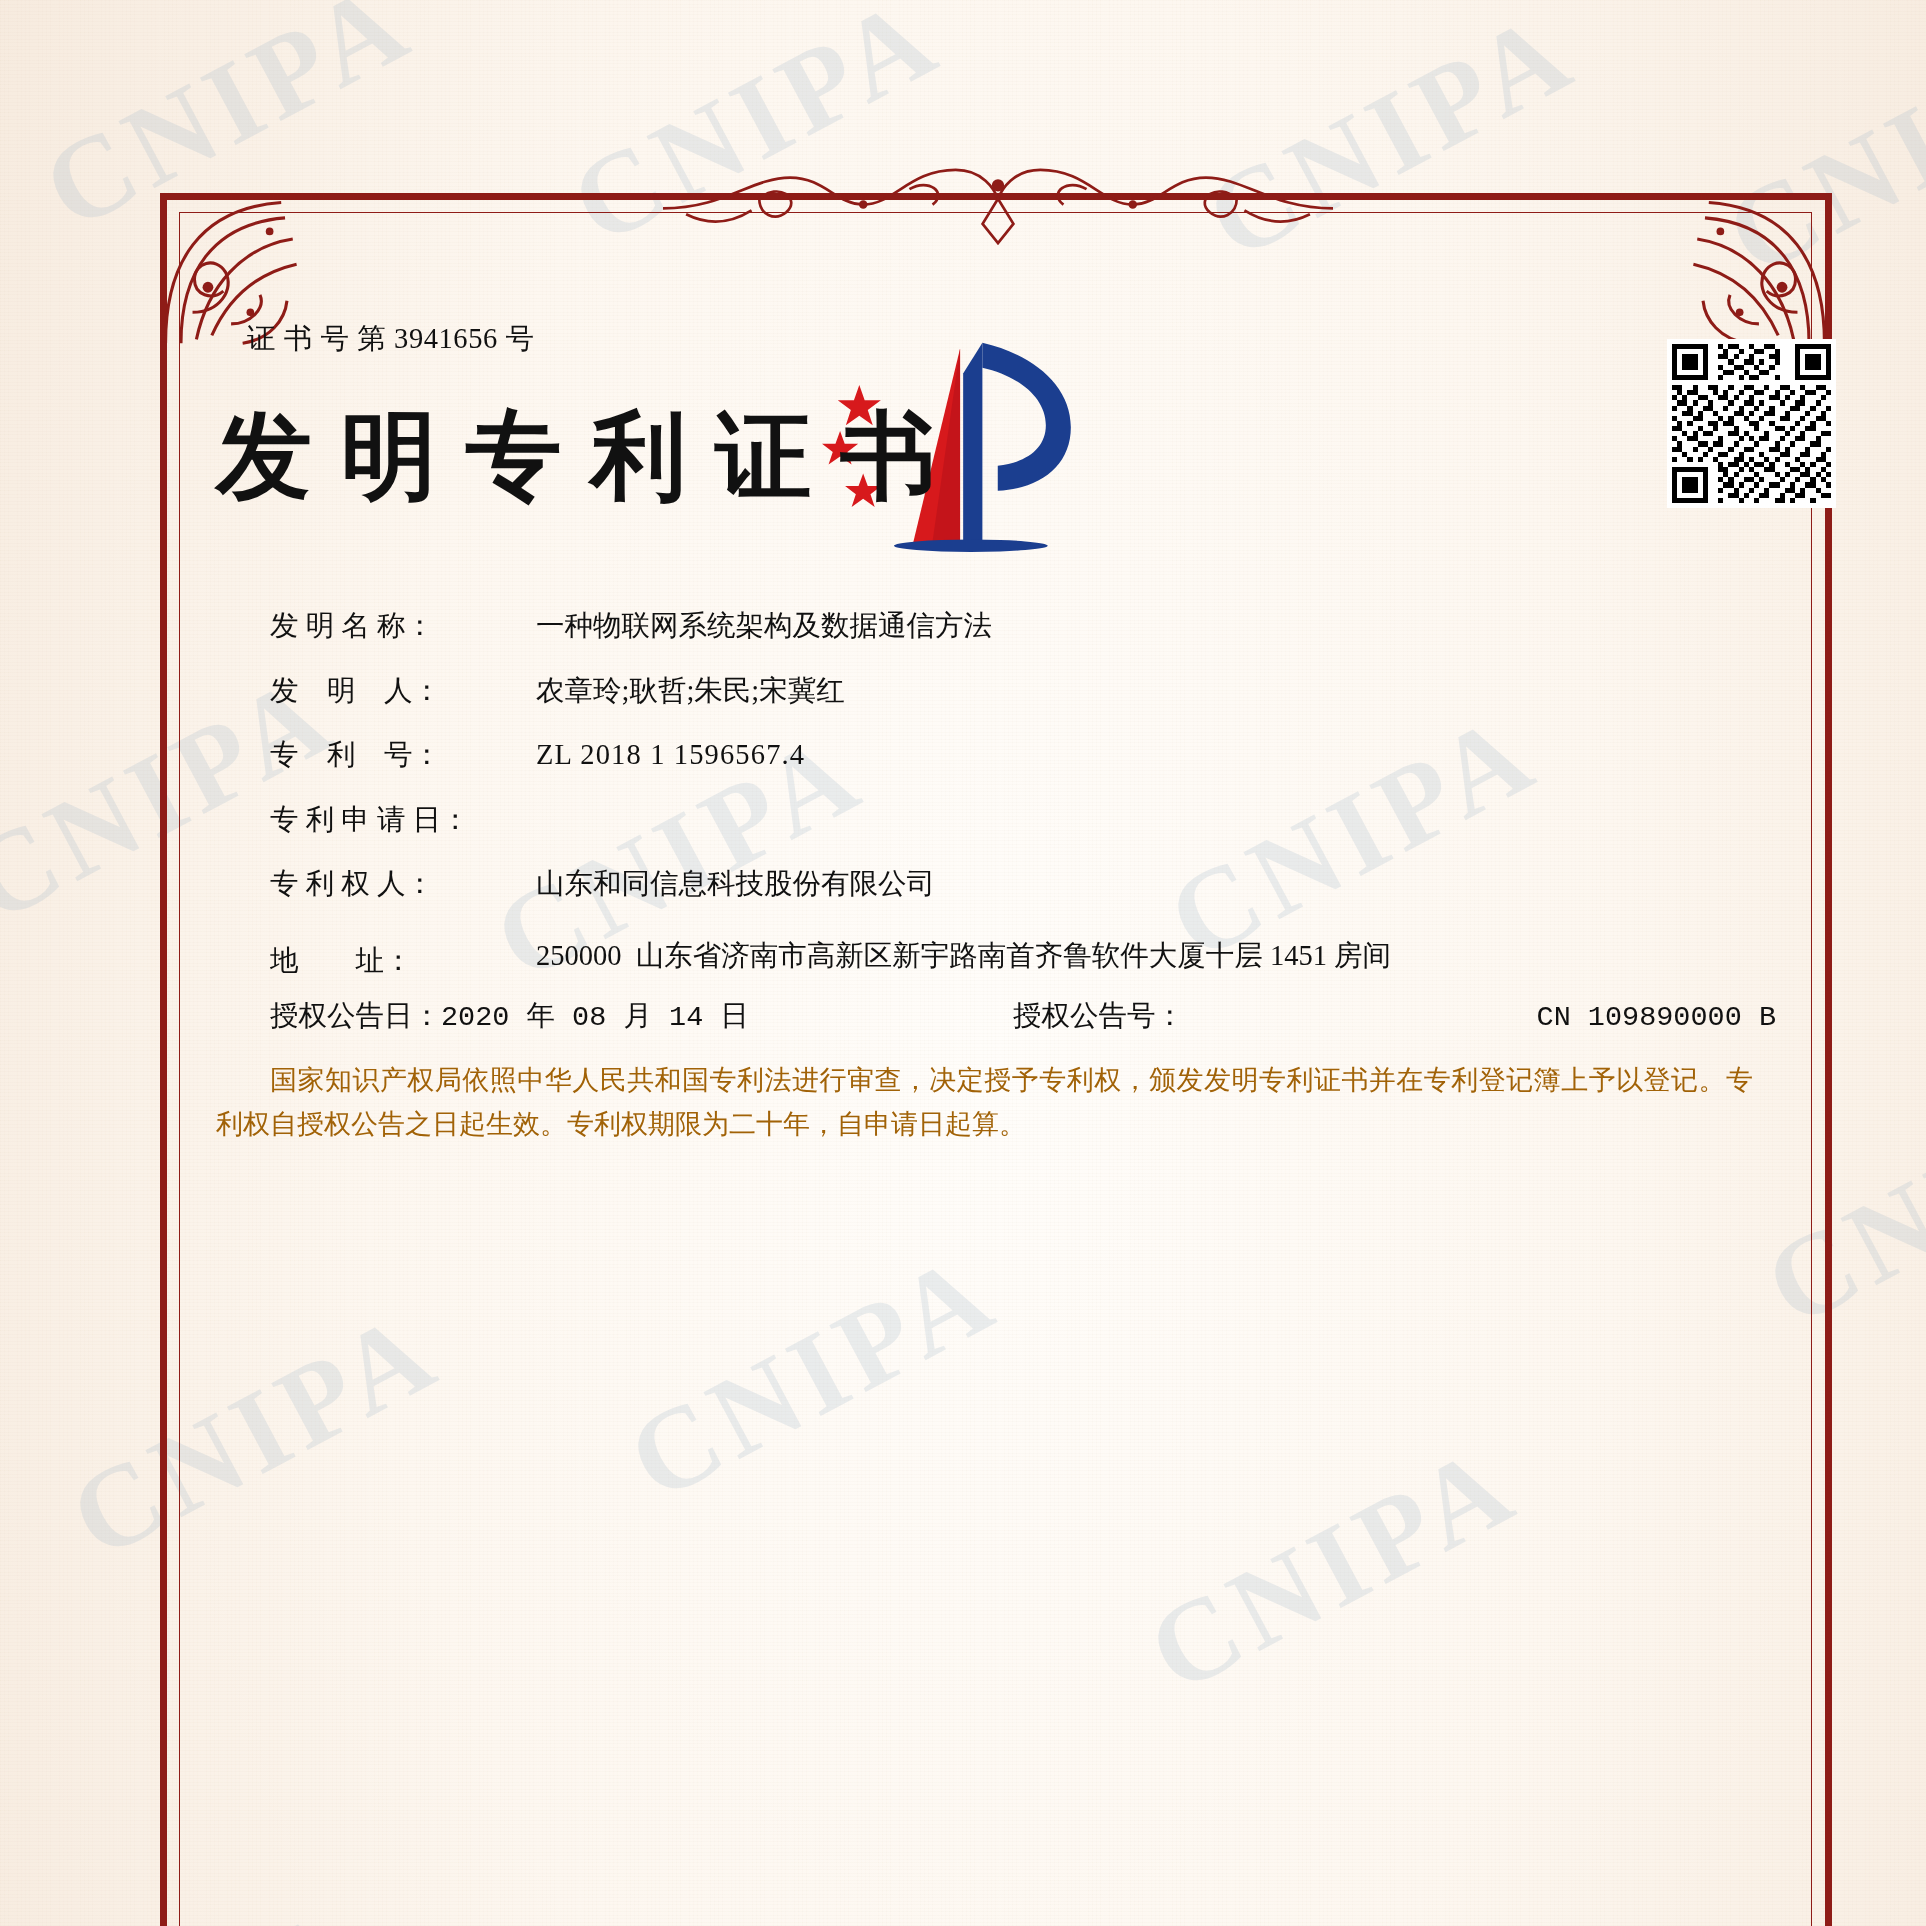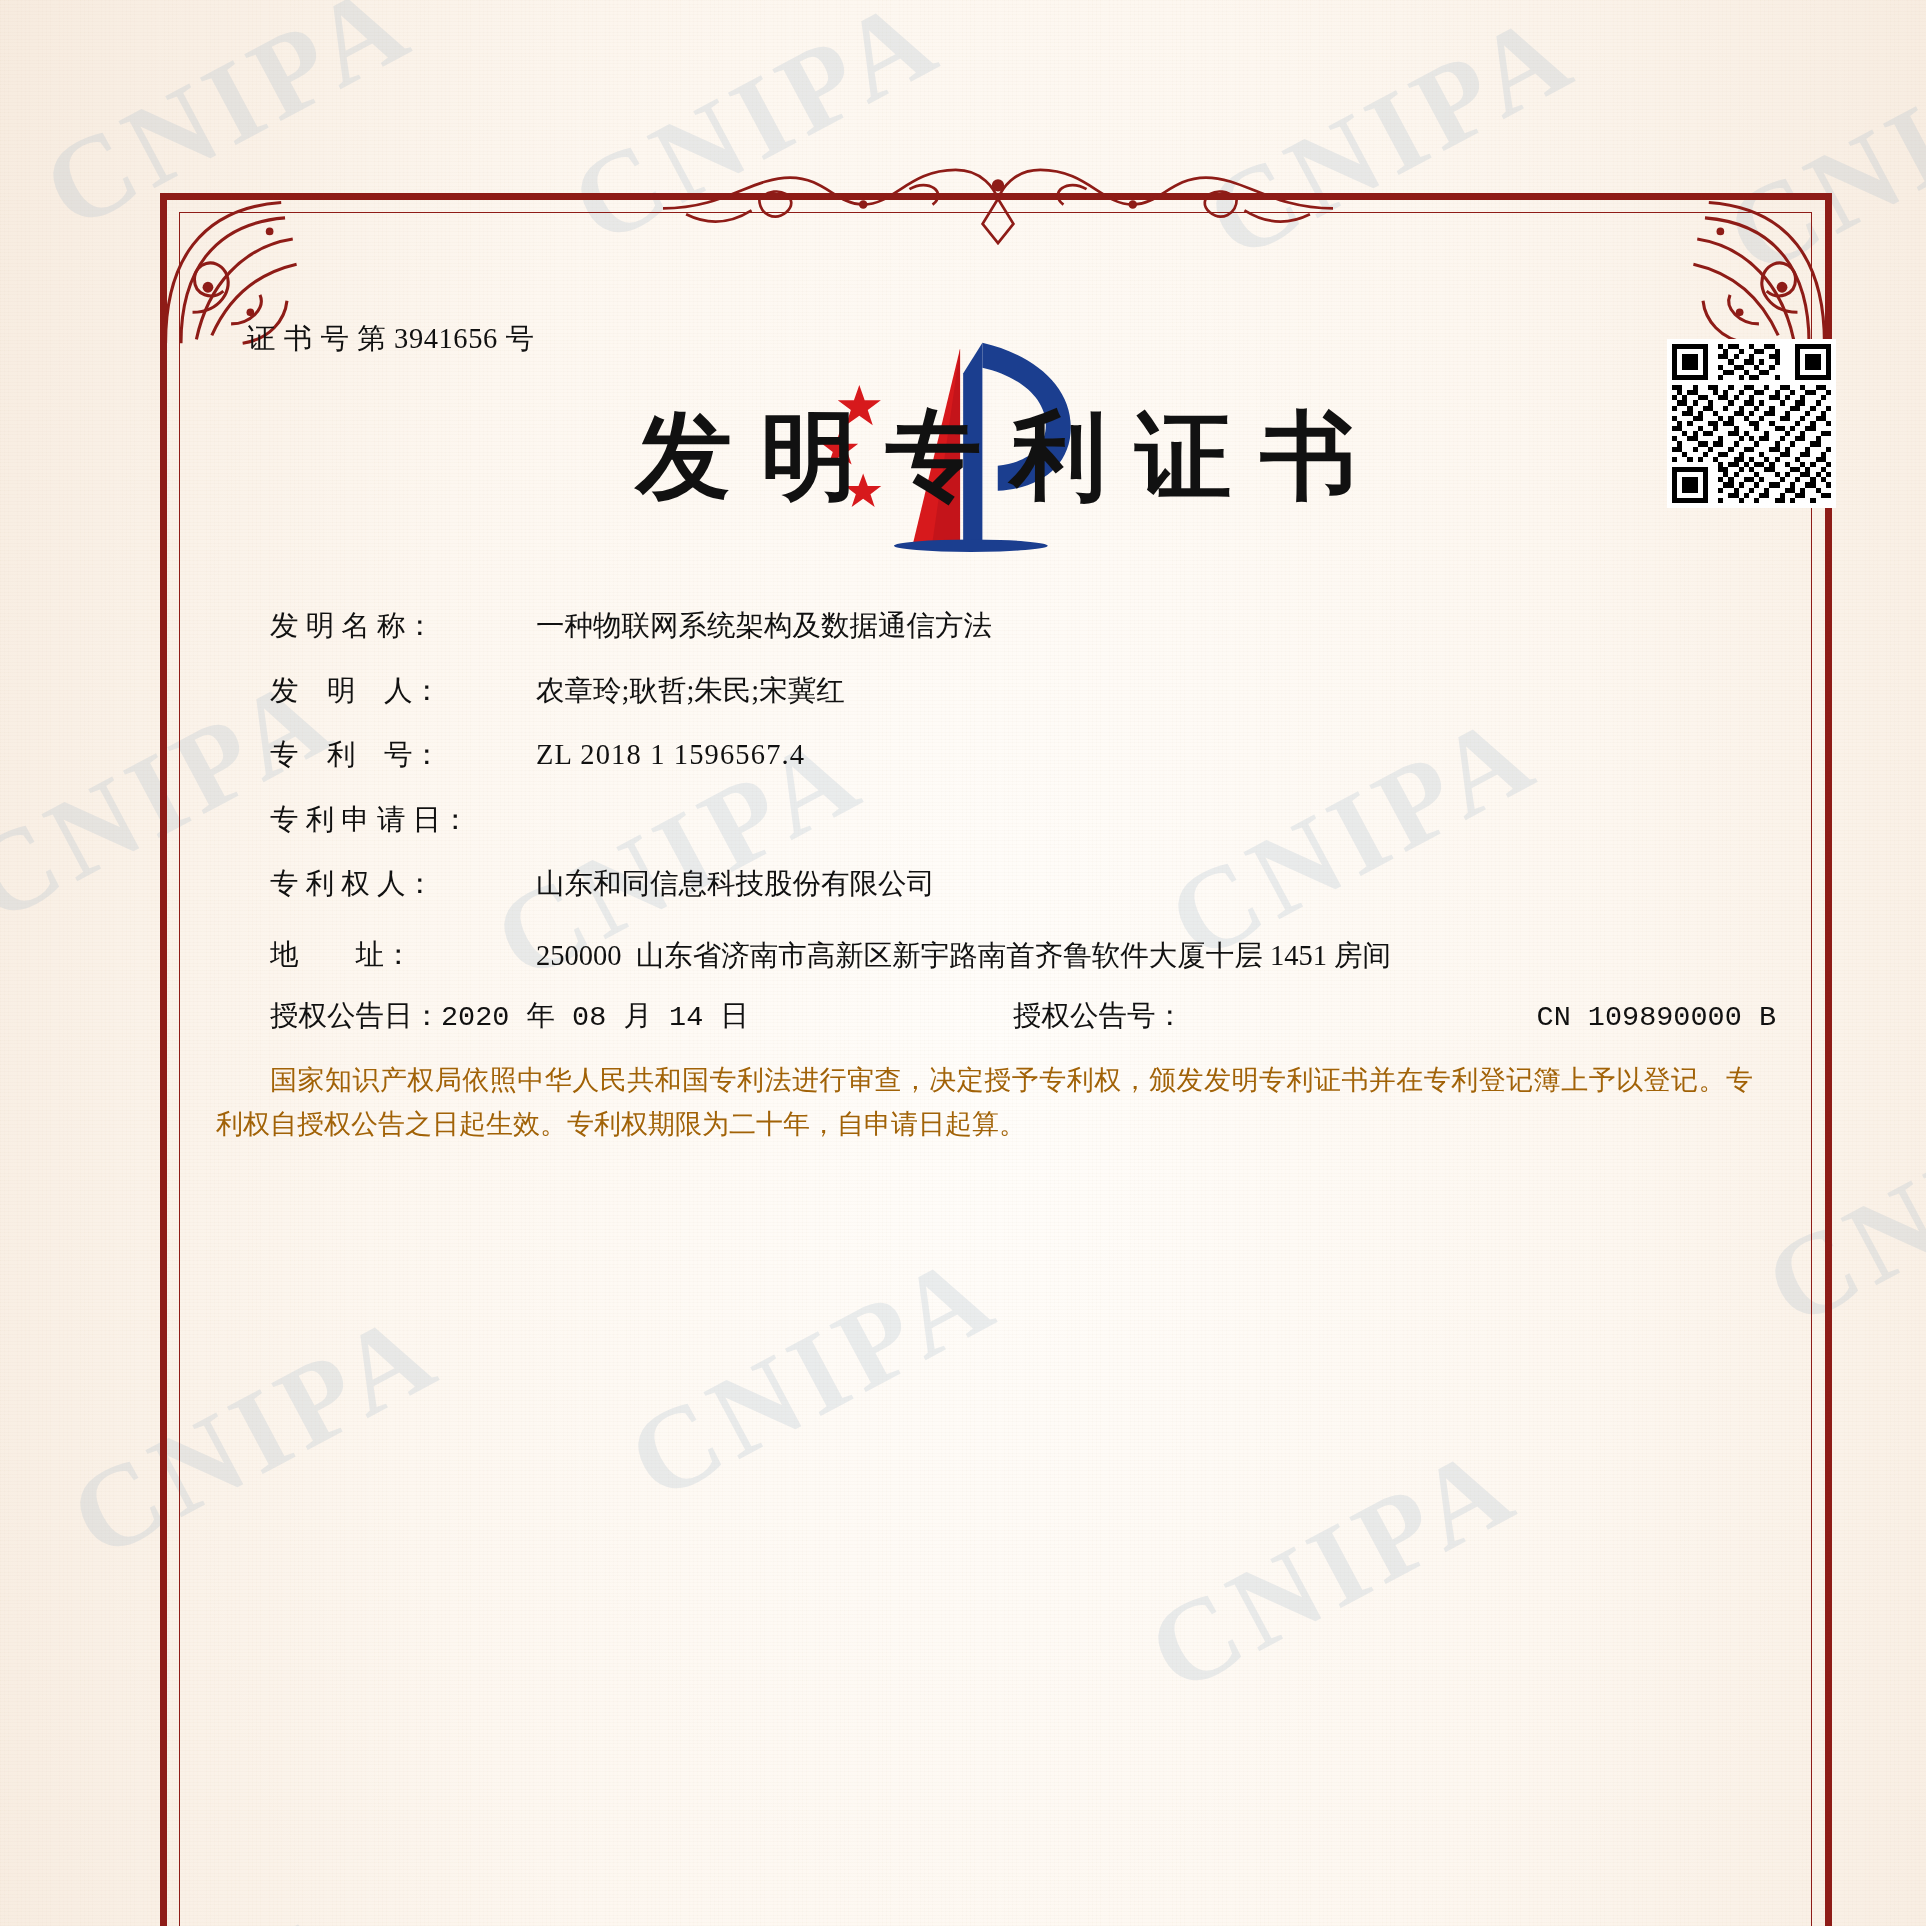--- a/index.html
+++ b/index.html
@@ -123,40 +123,39 @@
     position: absolute;
     right: 154px;
     top: 339px;
     width: 169px;
     height: 169px;
     background: #fff;
   }
   .qr svg { width: 100%; height: 100%; display: block; }
 
   .title {
-    text-align: center;
     font-size: 96px;
     font-weight: bold;
     color: #111;
     letter-spacing: 0.30em;
     margin-top: 35px;
     margin-right: -0.30em;
     font-family: Liberation Sans, sans-serif;
   }
 
   .fields {
     margin-top: 89px;
     margin-left: 54px;
     font-size: 28.5px;
     color: #111;
     line-height: 1.0;
   }
   .field-row {
     display: flex;
-    align-items: center;
+    align-items: flex-end;
     margin-bottom: 36px;
   }
   .field-label {
     width: 266px;
     flex: 0 0 266px;
     white-space: pre;
   }
   .field-value {
     flex: 1;
     white-space: pre-wrap;

